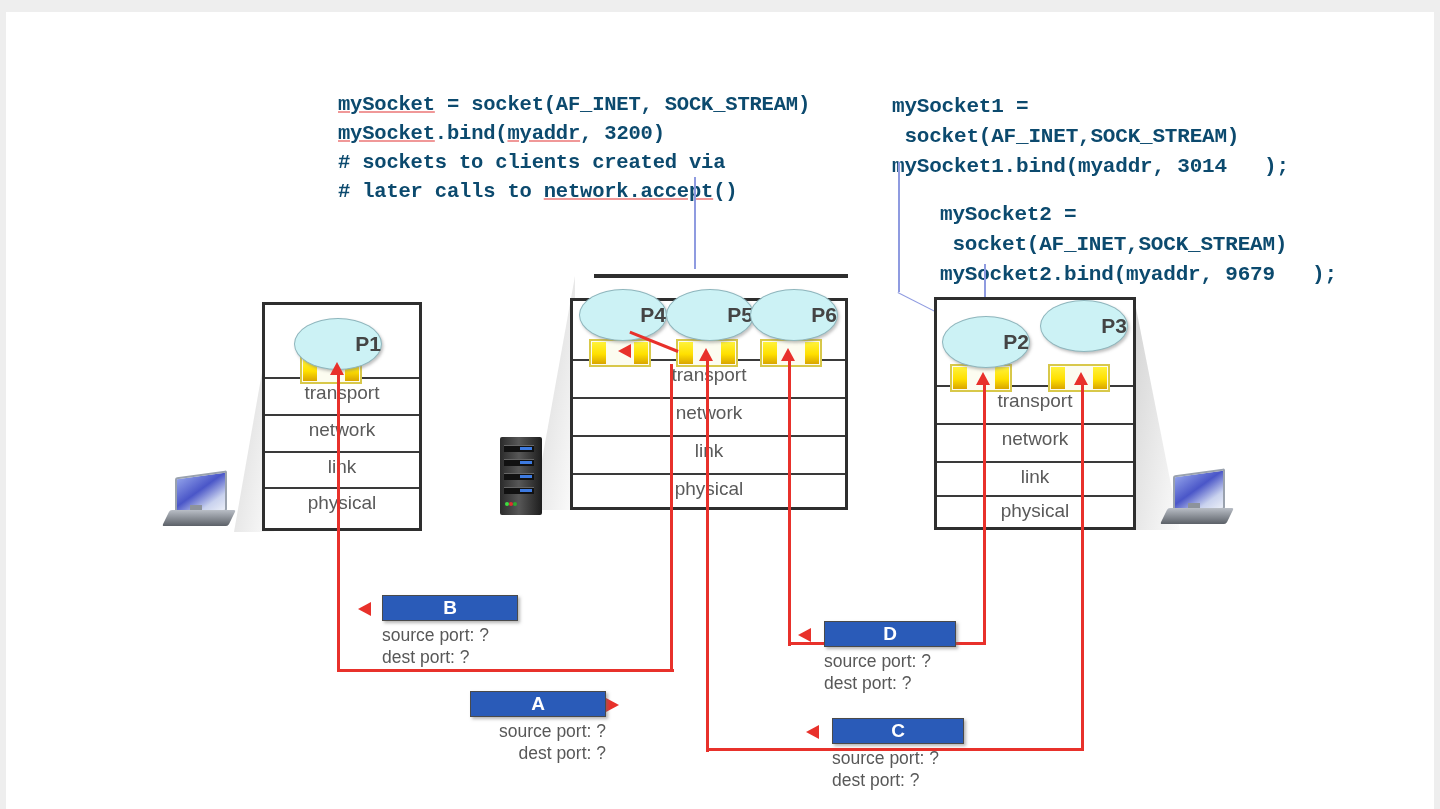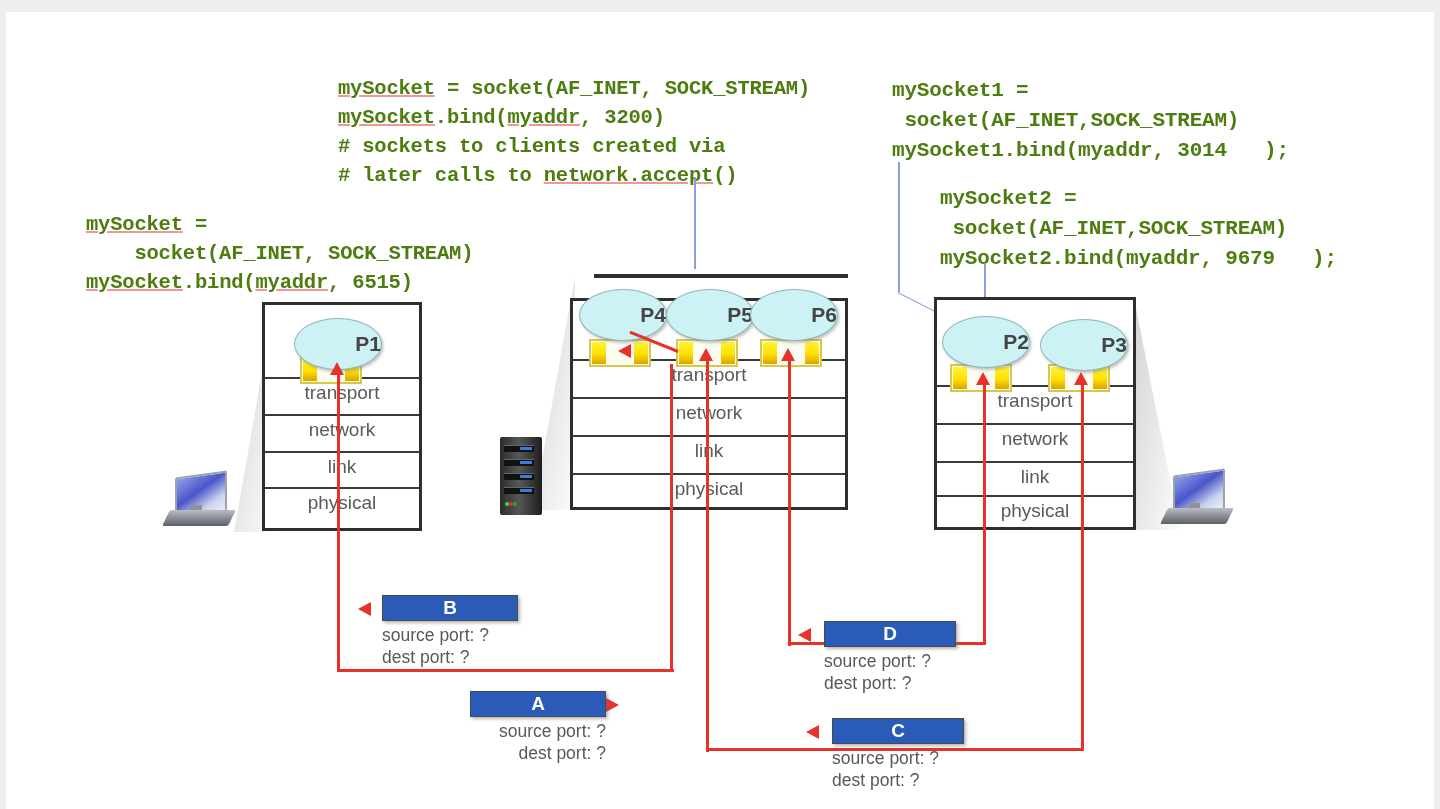--- a/index.html
+++ b/index.html
@@ -17,24 +17,25 @@
     width: 1428px; height: 797px;
     background: #ffffff;
     overflow: hidden;
   }
 
   
   .code {
     position: absolute;
     font-family: "Liberation Mono", "DejaVu Sans Mono", monospace;
     font-weight: bold;
-    color: #4d7c0f;
+    color: #0c4a6e;
     white-space: pre;
     line-height: 1.42;
     letter-spacing: -0.2px;
+    margin-top: 16px;
   }
   .code .u { text-decoration: underline; text-decoration-color: #f09898; text-decoration-thickness: 2px; }
 
   #code-left   { left: 80px;  top: 198px; font-size: 20.5px; }
   #code-mid    { left: 332px; top: 62px;  font-size: 20.5px; }
   #code-right1 { left: 886px; top: 64px;  font-size: 21px; }
   #code-right2 { left: 934px; top: 172px; font-size: 21px; }
 
   
   .host {
@@ -167,23 +168,20 @@
 </head>
 <body>
 
 <div id="slide">
 
   <div class="code" id="code-mid"><span class="u">mySocket</span> = socket(AF_INET, SOCK_STREAM)
 <span class="u">mySocket</span>.bind(<span class="u">myaddr</span>, 3200)
 # sockets to clients created via
 # later calls to <span class="u">network.accept</span>()</div>
 
-  <div class="code" id="code-left"><span class="u">mySocket</span> =
-    socket(AF_INET, SOCK_STREAM)
-<span class="u">mySocket</span>.bind(<span class="u">myaddr</span>, 6515)</div>
 
   <div class="code" id="code-right1">mySocket1 =
  socket(AF_INET,SOCK_STREAM)
 mySocket1.bind(myaddr, 3014   );</div>
 
   <div class="code" id="code-right2">mySocket2 =
  socket(AF_INET,SOCK_STREAM)
 mySocket2.bind(myaddr, 9679   );</div>
 
   <div class="lead" style="left:688px; top:165px; width:1.8px; height:92px;"></div>
@@ -256,21 +254,21 @@
     <div class="leds"><u style="background:#3fdc3f"></u><u style="background:#e03030"></u><u style="background:#2fa82f"></u></div>
   </div>
 
   <div class="host" id="host-right" style="left:928px; top:285px; width:202px; height:233px;">
     <div class="layer" style="top:85px;  height:38px;"><span>transport</span></div>
     <div class="layer" style="top:123px; height:38px;"><span>network</span></div>
     <div class="layer" style="top:161px; height:34px;"><span>link</span></div>
     <div class="layer" style="top:195px; height:34px;"><span>physical</span></div>
   </div>
   <div class="proc" style="left:936px; top:304px;">P2</div>
-  <div class="proc" style="left:1034px; top:307px;">P3</div>
+  <div class="proc" style="left:1034px; top:288px;">P3</div>
   <div class="socket" style="left:944px; top:352px;">
       <i class="l"></i>
       <i class="r"></i>
     </div>
   <div class="socket" style="left:1042px; top:352px;">
       <i class="l"></i>
       <i class="r"></i>
     </div>
 
   <div class="laptop" style="left:1158px; top:460px;">

